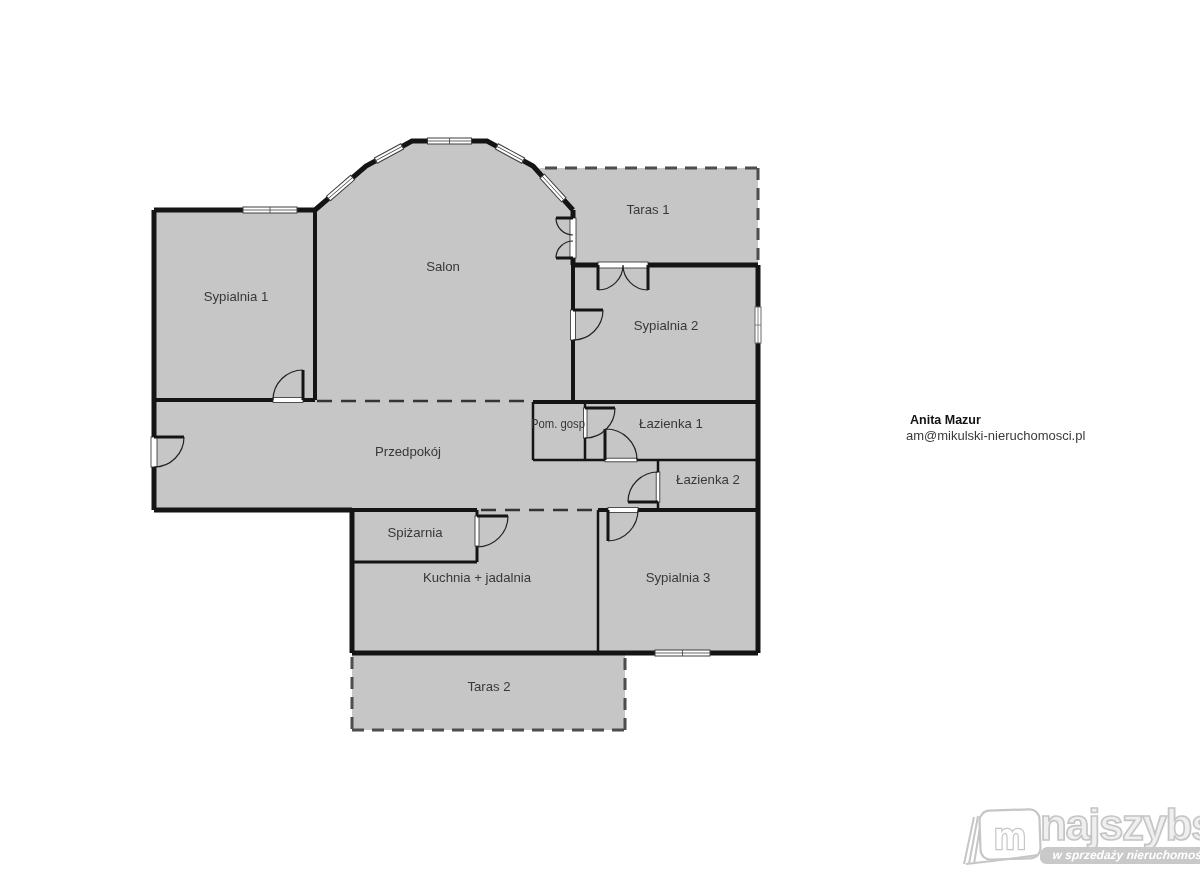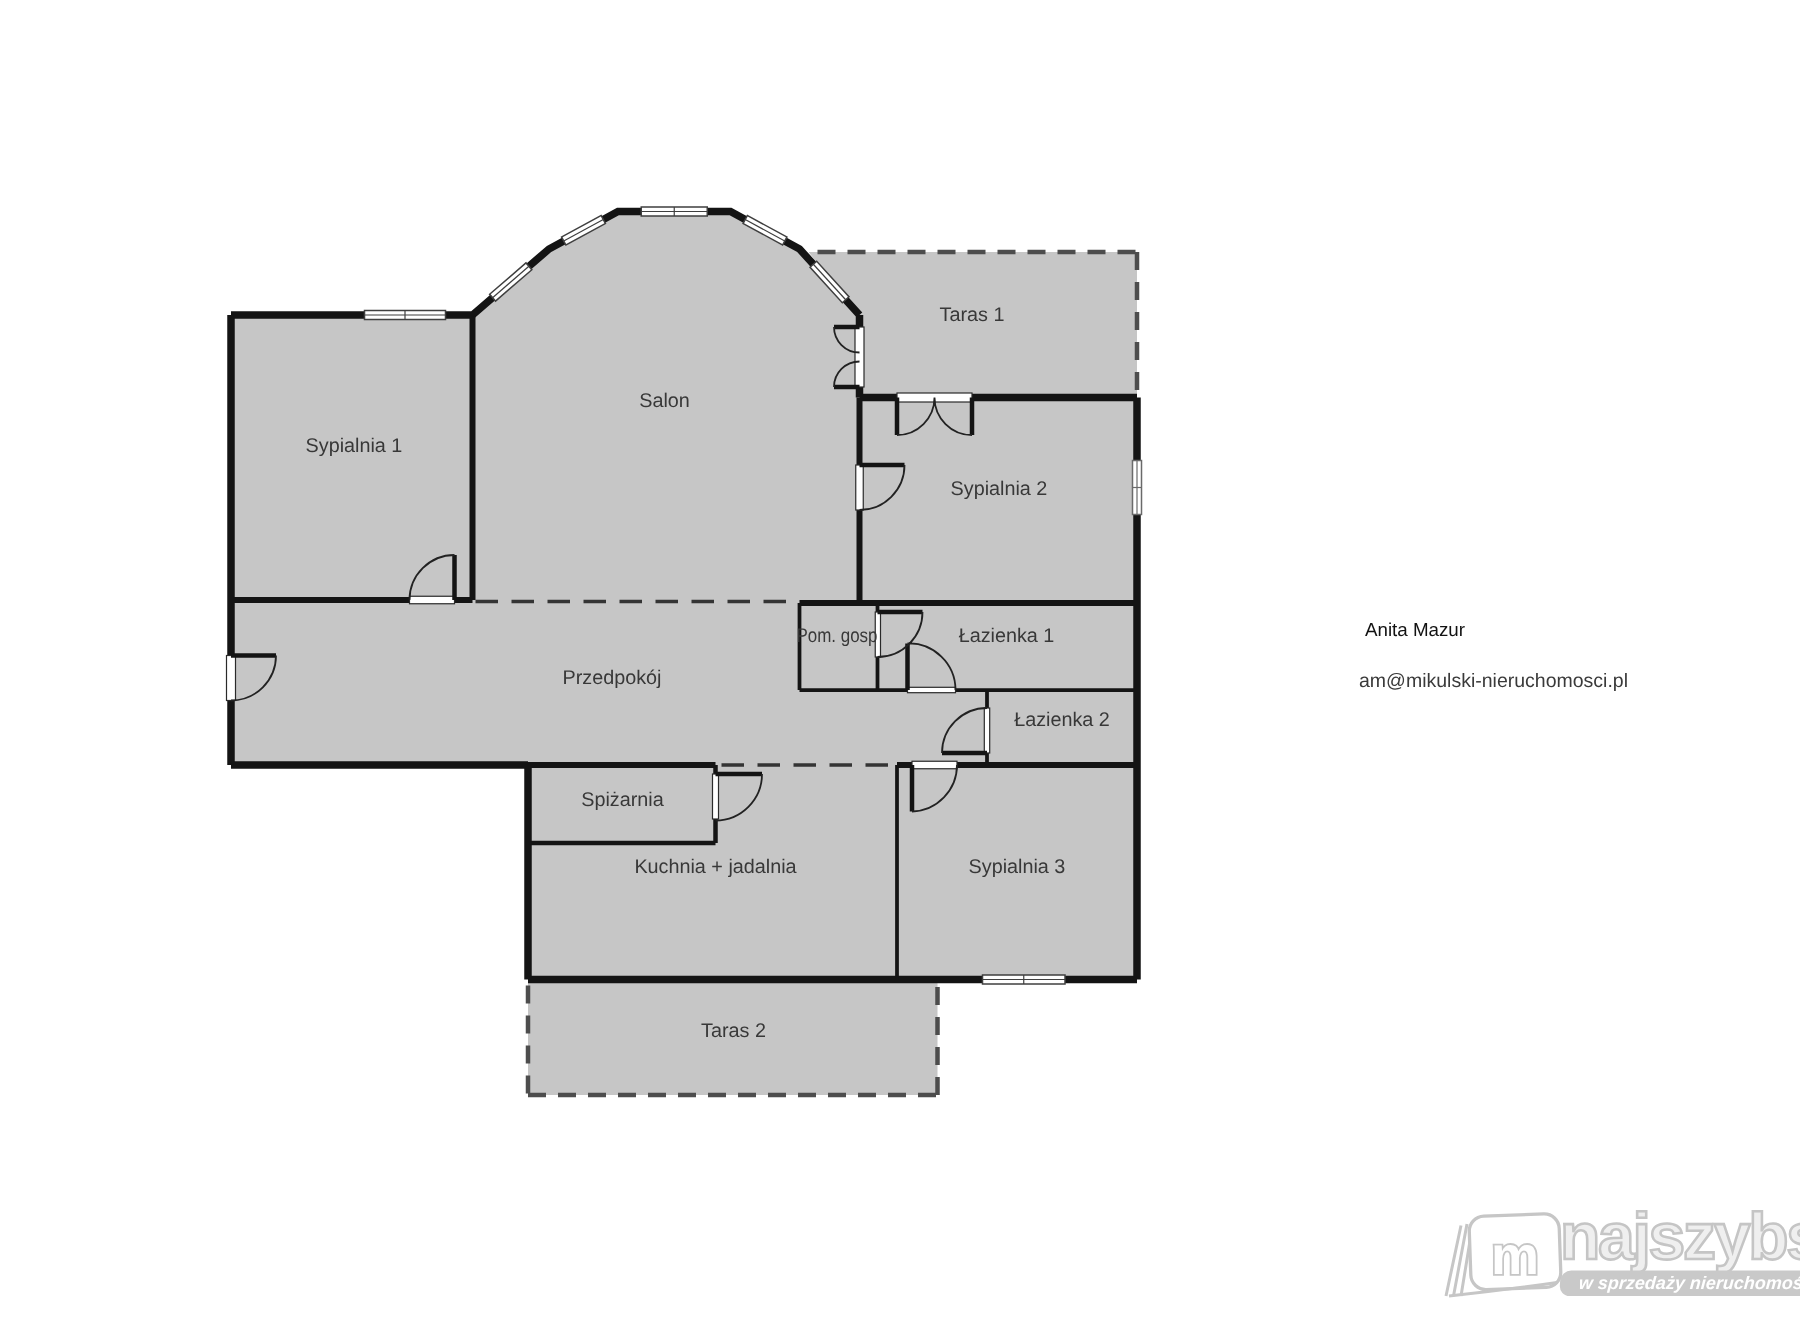--- a/index.html
+++ b/index.html
@@ -1,21 +1,21 @@
 <!DOCTYPE html>
 <html><head>
 <meta charset="utf-8">
 <style>
   html,body{margin:0;padding:0;background:#ffffff;}
   .page{position:relative;width:1200px;height:878px;background:#ffffff;overflow:hidden;
         font-family:"Liberation Sans",sans-serif;}
   .plan{position:absolute;left:0;top:0;}
   .rlabel{font-size:13.2px;fill:#383838;font-family:"Liberation Sans",sans-serif;}
-  .agent-name{position:absolute;left:910px;top:413px;font-size:12.5px;font-weight:400;color:#121212;}
-  .agent-email{position:absolute;left:906px;top:446px;font-size:13px;color:#3a3a3a;}
+  .agent-name{position:absolute;left:910px;top:413px;font-size:12.5px;font-weight:700;color:#121212;}
+  .agent-email{position:absolute;left:906px;top:428px;font-size:13px;color:#3a3a3a;}
   .logo{position:absolute;left:956px;top:803px;width:238px;height:68px;display:flex;align-items:flex-start;}
   .logo-book{width:92px;height:66px;flex:0 0 auto;}
   .logo-text-col{display:flex;flex-direction:column;margin-left:-8px;margin-top:2px;}
   .logo-brand{font-size:44px;line-height:0.9;font-weight:700;letter-spacing:-1.5px;
               color:#efefef;-webkit-text-stroke:1.7px #c5c5c5;white-space:nowrap;}
   .logo-tagline{margin-top:2px;background:#c9c9c9;color:#ffffff;font-style:italic;font-weight:700;
                 font-size:12px;line-height:15px;text-align:center;border-radius:7px;padding:1px 6px;
                 transform:skewX(-4deg);white-space:nowrap;}
 </style>
 </head>

